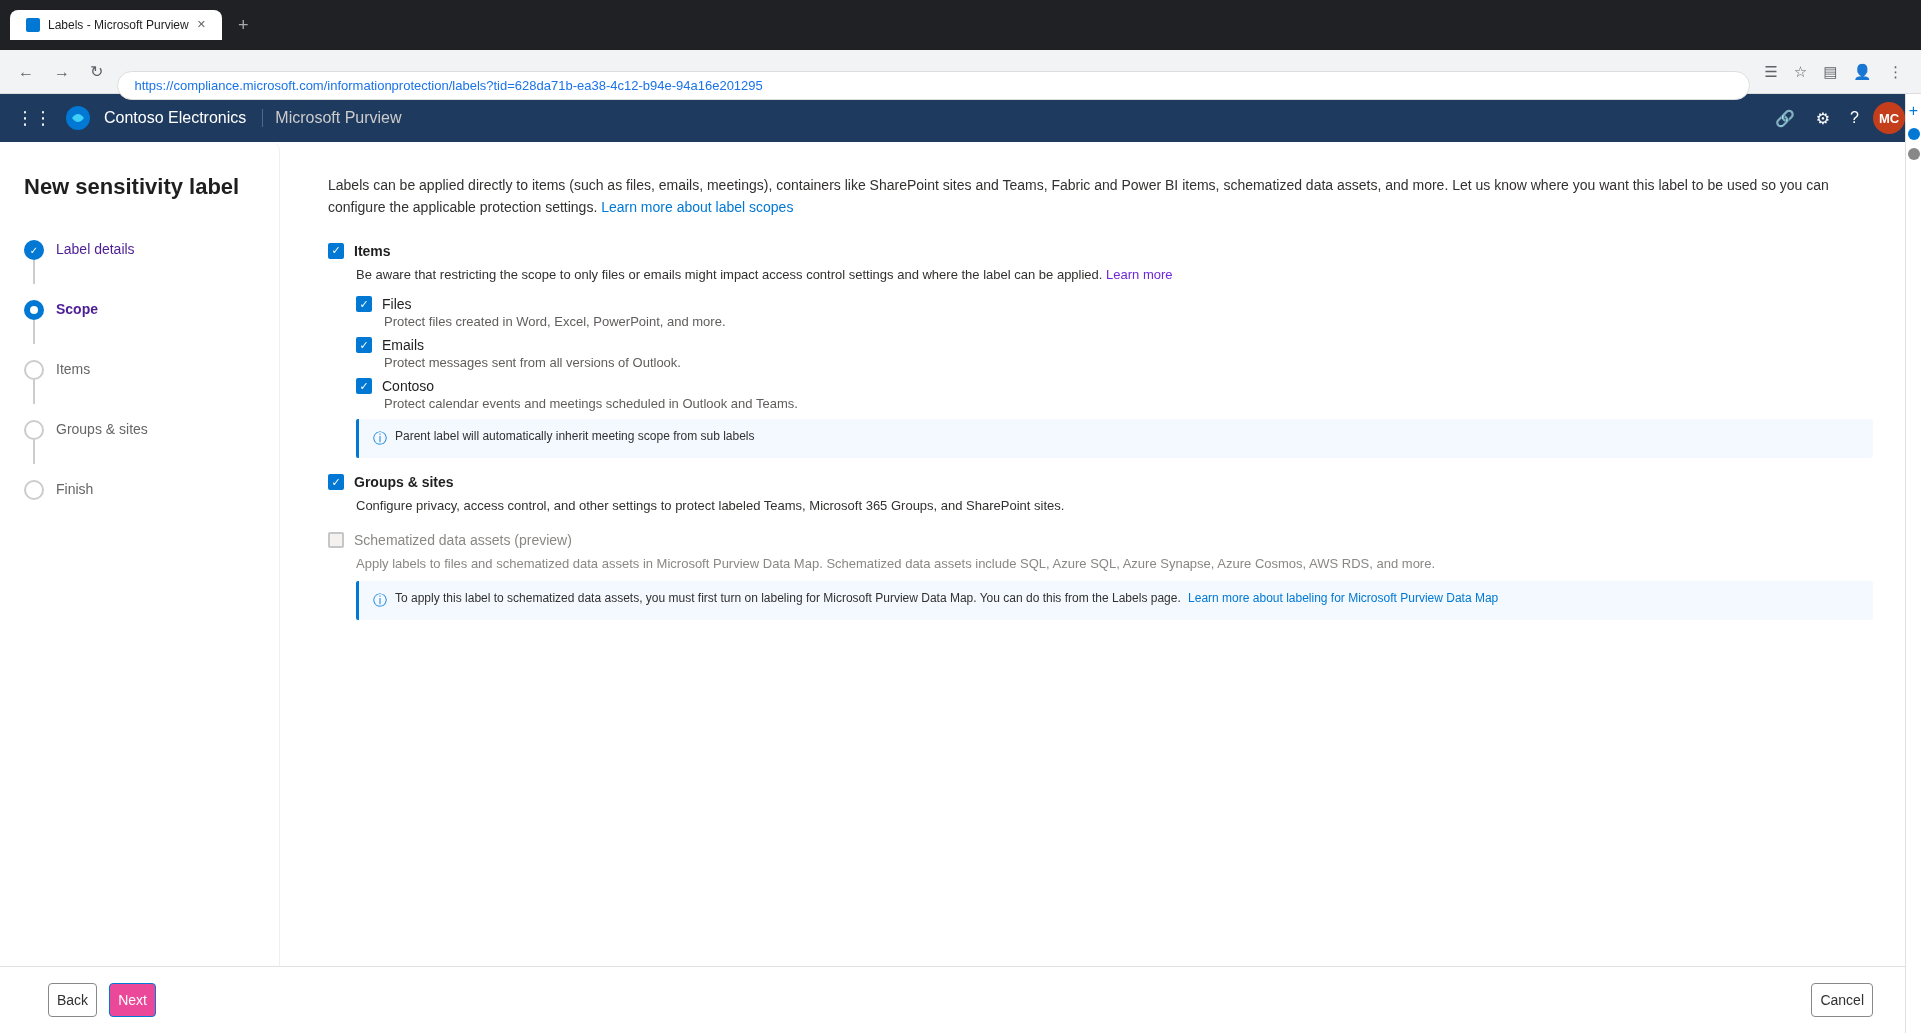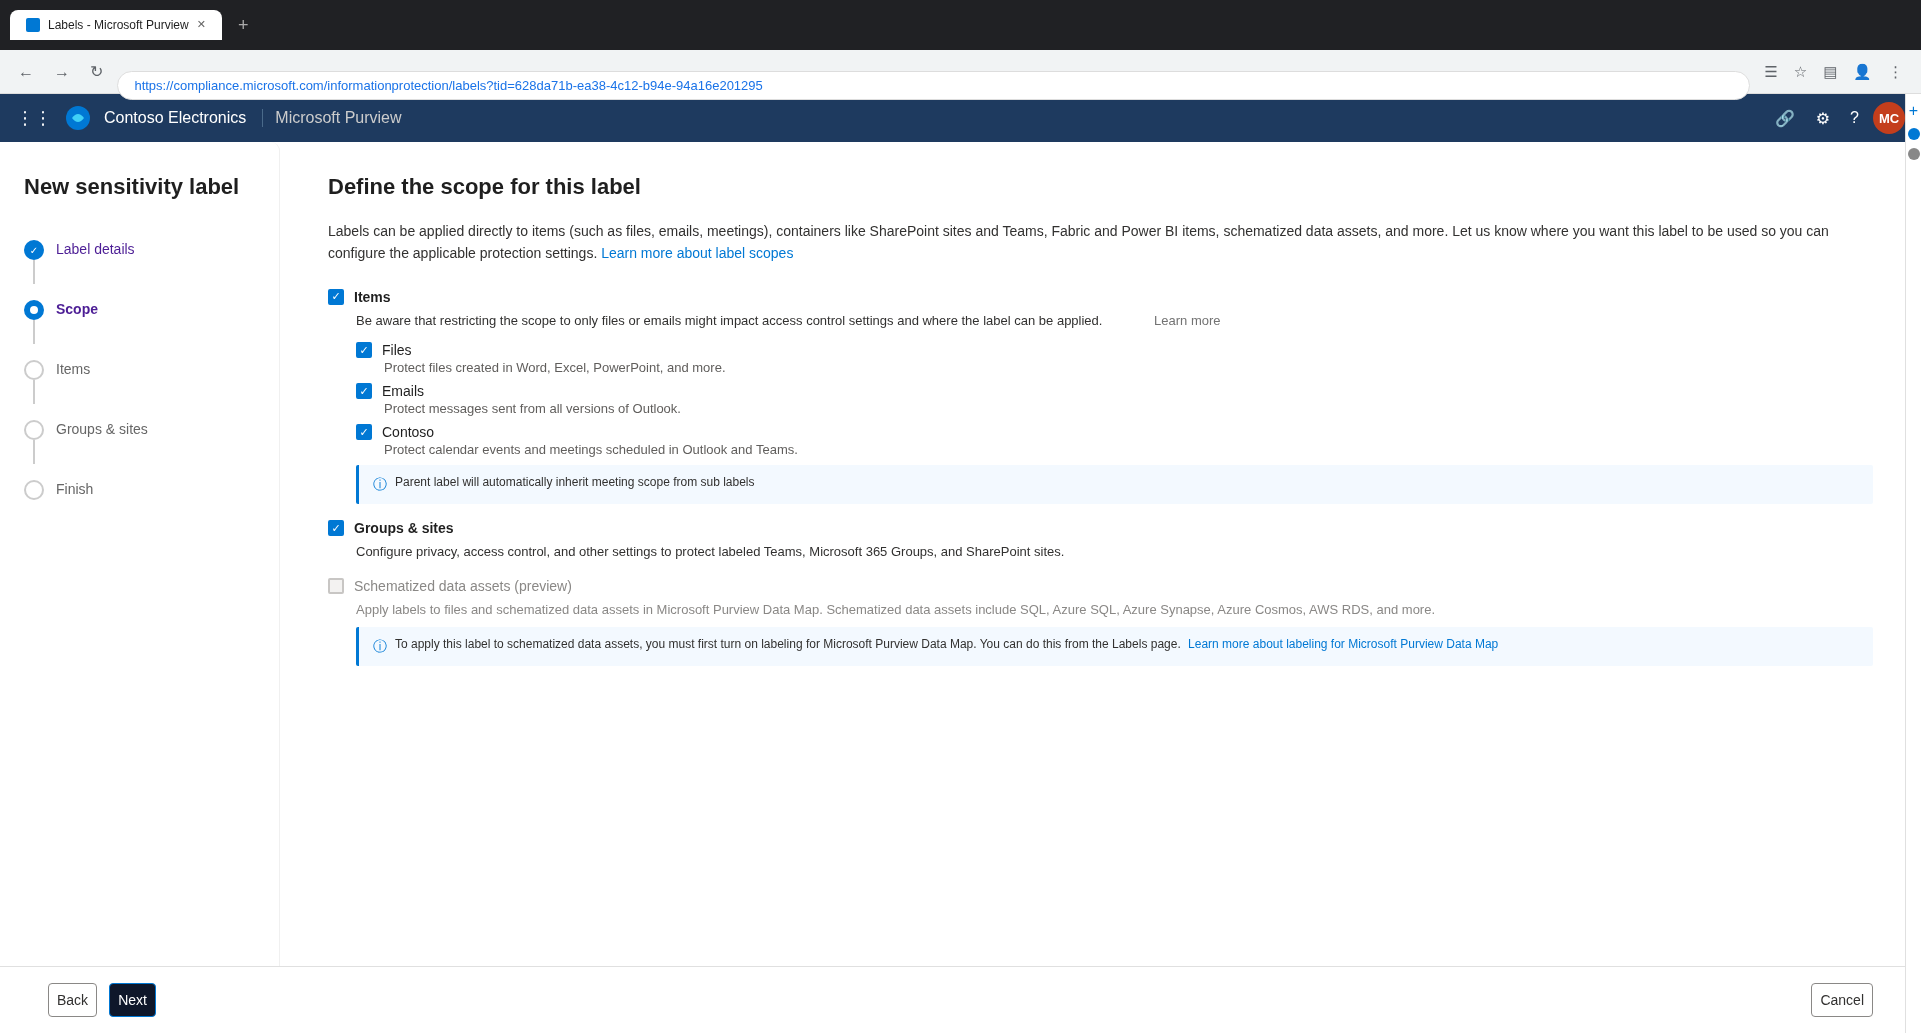--- a/index.html
+++ b/index.html
@@ -56,21 +56,21 @@
     .section-title { font-size: 22px; font-weight: 600; margin-bottom: 20px; color: #1f1f1f; }
 
     .description { font-size: 14px; color: #323130; line-height: 1.6; margin-bottom: 24px; }
     .description a { color: #0078d4; text-decoration: none; }
 
     
     .scope-section { margin-bottom: 16px; }
     .scope-header { display: flex; align-items: center; gap: 10px; margin-bottom: 6px; }
     .scope-header-label { font-size: 14px; font-weight: 600; color: #1f1f1f; }
     .scope-description { font-size: 13px; color: #323130; margin-left: 28px; margin-bottom: 12px; line-height: 1.5; }
-    .scope-description a { color: #737373; text-decoration: none; margin-left: 48px; }
+    .scope-description a { color: #6d28d9; text-decoration: none; }
 
     
     .sub-items { margin-left: 28px; display: flex; flex-direction: column; gap: 8px; margin-bottom: 8px; }
     .sub-item { display: flex; flex-direction: column; gap: 2px; }
     .sub-item-header { display: flex; gap: 10px; }
     .sub-item-label { font-size: 14px; color: #1f1f1f; }
     .sub-item-desc { font-size: 13px; color: #605e5c; margin-left: 28px; }
 
     
     .checkbox { width: 16px; height: 16px; border: 2px solid #0078d4; background: #0078d4; border-radius: 2px; display: flex; align-items: center; justify-content: center; cursor: pointer; flex-shrink: 0; }
@@ -82,21 +82,21 @@
     .info-banner .info-icon { color: #0078d4; font-size: 14px; flex-shrink: 0; margin-top: 1px; }
 
     
     .disabled-label { color: #8a8886; font-size: 14px; }
     .disabled-desc { font-size: 13px; color: #8a8886; margin-left: 28px; line-height: 1.5; }
 
     
     .footer { position: fixed; bottom: 0; left: 0; right: 0; background: #fff; border-top: 1px solid #e0e0e0; padding: 16px 48px; display: flex; align-items: center; gap: 12px; z-index: 50; }
     .btn { padding: 8px 8px; border-radius: 4px; font-size: 14px; cursor: pointer; border: 1px solid; font-family: inherit; }
     .btn-secondary { background: #fff; border-color: #8a8886; color: #323130; }
-    .btn-primary { background: #0f172a; border-color: #0078d4; color: #fff; }
+    .btn-primary { background: #ec4899; border-color: #0078d4; color: #fff; }
     .btn-cancel { background: #fff; border-color: #8a8886; color: #323130; margin-left: auto; }
   </style>
 </head>
 <body>
 
 <div class="browser-chrome">
   <div class="browser-tab">
     <div class="favicon"></div>
     <span style="font-size:12px;color:#1f1f1f;">Labels - Microsoft Purview</span>
     <span class="close-tab">✕</span>
@@ -188,21 +188,20 @@
         <div class="step-indicator-wrap">
           <div class="step-circle inactive"></div>
         </div>
         <span class="step-label inactive">Finish</span>
       </div>
 
     </div>
   </div>
 
   <div class="content-area">
-    <h2 class="section-title">Define the scope for this label</h2>
 
     <p class="description">
       <span>Labels can be applied directly to items (such as files, emails, meetings), containers like SharePoint sites and Teams, Fabric and Power BI items, schematized data assets, and more. Let us know where you want this label to be used so you can configure the applicable protection settings.</span>
       <a href="#">Learn more about label scopes</a>
     </p>
 
     <div class="scope-section">
       <div class="scope-header">
         <div class="checkbox checked"></div>
         <span class="scope-header-label">Items</span>

